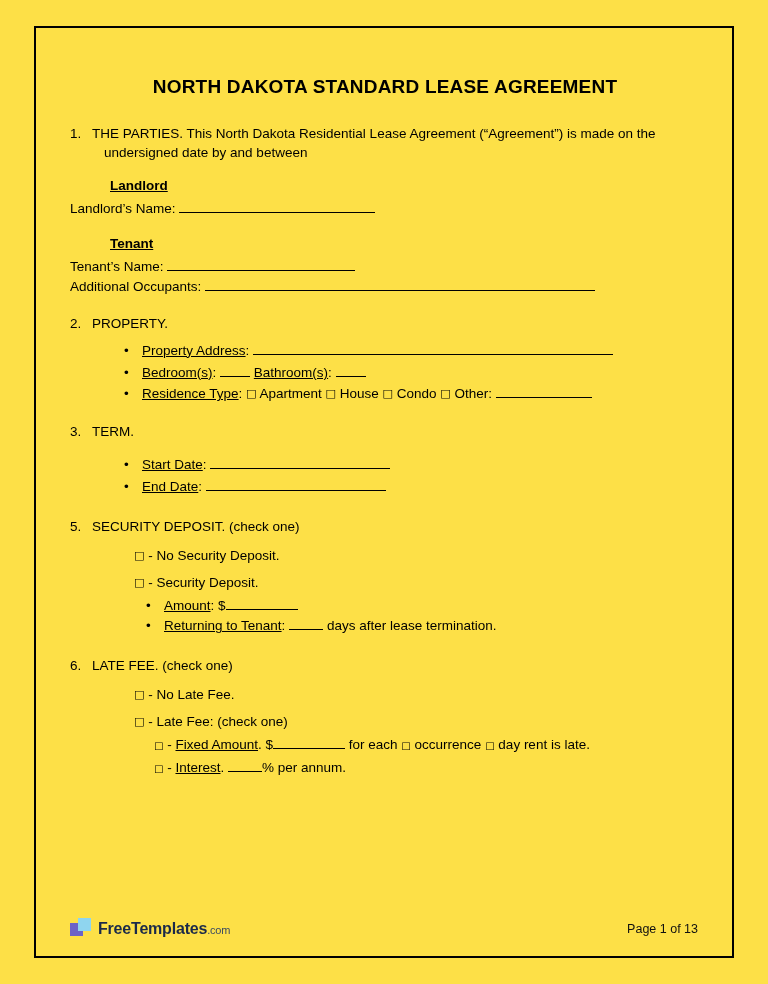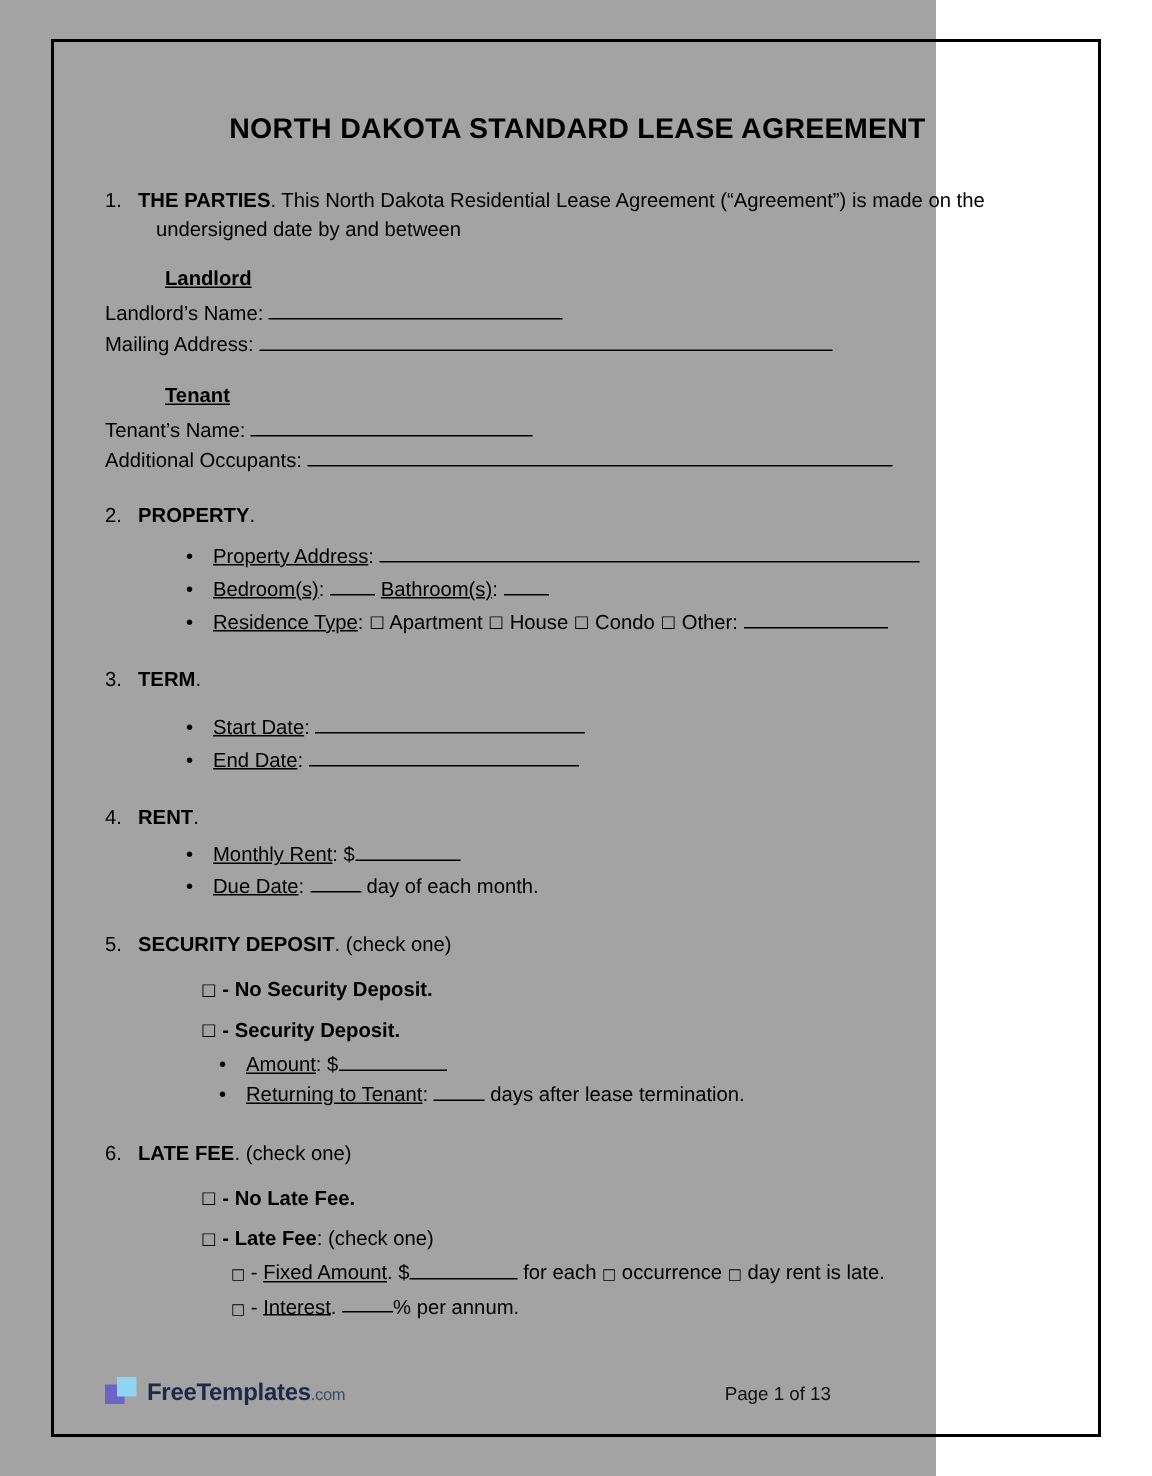--- a/index.html
+++ b/index.html
@@ -9,23 +9,23 @@
   }
   body {
     width: 768px;
     height: 984px;
     font-family: "Liberation Sans", sans-serif;
     color: #000000;
     overflow: hidden;
   }
   .page {
     position: relative;
-    width: 624px;
+    width: 768px;
     height: 984px;
-    background: #a3a3a3;
+    background: #fde047;
     box-sizing: border-box;
     padding: 22px 22px;
   }
   .page-border {
     position: absolute;
     left: 34px;
     top: 26px;
     width: 700px;
     height: 932px;
     border: 2px solid #000000;
@@ -52,21 +52,21 @@
     line-height: 1.38;
     display: block;
     padding-left: 34px;
     text-indent: -34px;
   }
   .num {
     display: inline-block;
     width: 22px;
     text-indent: 0;
   }
-  .bold { font-weight: bold; }
+  .bold { font-weight: normal; }
   .u { text-decoration: underline; }
   .para {
     font-size: 13.5px;
     line-height: 1.42;
     padding-left: 34px;
     text-indent: -34px;
   }
   .sub-label {
     font-size: 13.5px;
     text-decoration: underline;
@@ -177,24 +177,20 @@
 
     <div class="section">
       <div class="para">
         <span class="num">1.</span><span class="bold">THE PARTIES</span><span>. This North Dakota Residential Lease Agreement (“Agreement”) is made on the undersigned date by and between</span>
       </div>
 
       <div class="sub-label">Landlord</div>
       <div class="field-line">
         <span>Landlord’s Name:</span>
         <span class="blank" style="width:196px;"></span>
-      </div>
-      <div class="field-line">
-        <span>Mailing Address:</span>
-        <span class="blank" style="width:382px;"></span>
       </div>
 
       <div class="sub-label">Tenant</div>
       <div class="field-line">
         <span>Tenant’s Name:</span>
         <span class="blank" style="width:188px;"></span>
       </div>
       <div class="field-line">
         <span>Additional Occupants:</span>
         <span class="blank" style="width:390px;"></span>
@@ -240,35 +236,20 @@
           <span class="u">Start Date</span><span>:</span>
           <span class="blank" style="width:180px;"></span>
         </li>
         <li>
           <span class="u">End Date</span><span>:</span>
           <span class="blank" style="width:180px;"></span>
         </li>
       </ul>
     </div>
 
-    <div class="section" style="margin-top:18px;">
-      <div class="sec-head">
-        <span class="num">4.</span><span class="bold">RENT</span><span>.</span>
-      </div>
-      <ul class="bullets tight">
-        <li>
-          <span class="u">Monthly Rent</span><span>: $</span><span class="blank" style="width:70px;"></span>
-        </li>
-        <li>
-          <span class="u">Due Date</span><span>:</span>
-          <span class="blank" style="width:34px;"></span>
-          <span>day of each month.</span>
-        </li>
-      </ul>
-    </div>
 
     <div class="section" style="margin-top:20px;">
       <div class="sec-head">
         <span class="num">5.</span><span class="bold">SECURITY DEPOSIT</span><span>. (check one)</span>
       </div>
       <div class="checkline">
         <span class="box">□</span>
         <span class="bold">- No Security Deposit.</span>
       </div>
       <div class="checkline">

